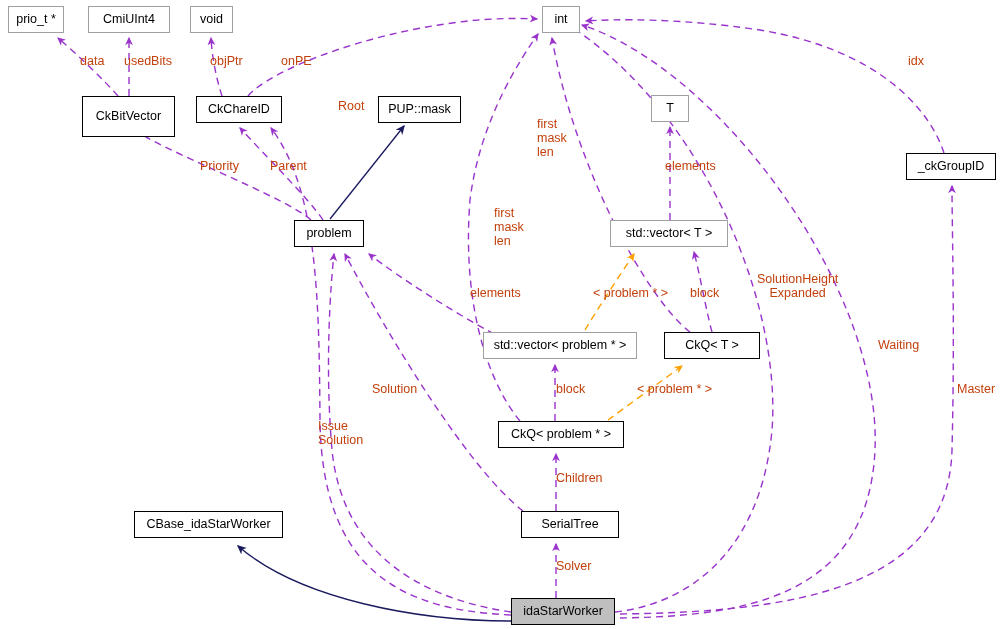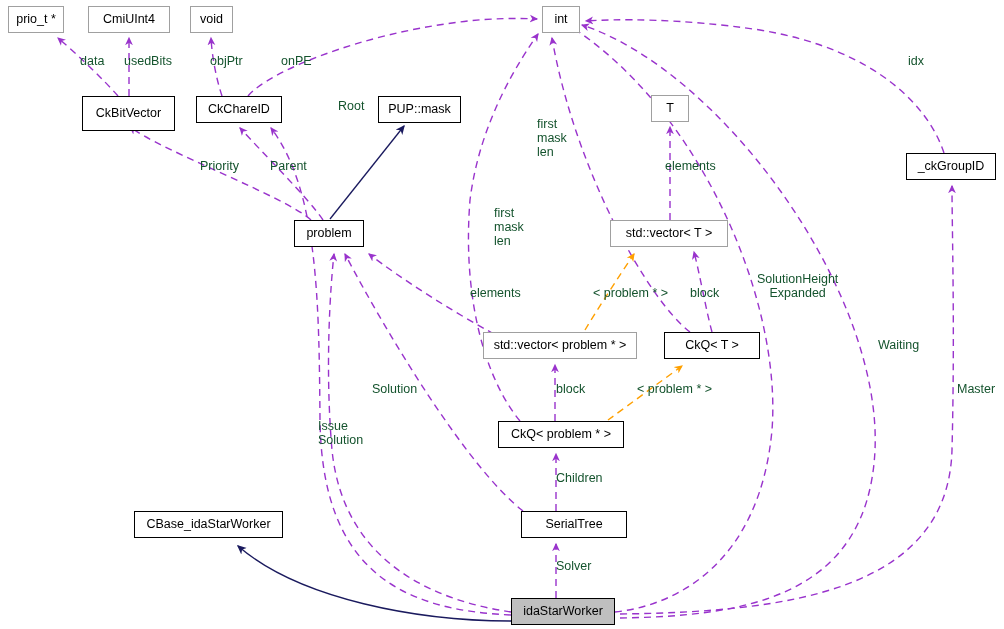--- a/index.html
+++ b/index.html
@@ -20,21 +20,21 @@
     white-space:nowrap;
     background:#ffffff;
     line-height:1;
   }
   .node.plain{border:1px solid #a0a0a0;}
   .node.solid{border:1px solid #000000;}
   .node.highlight{border:1px solid #000000;background:#bfbfbf;}
   .edge-label{
     position:absolute;
     font-size:12.5px;
-    color:#14532d;
+    color:#c2410c;
     white-space:pre;
     line-height:1.12;
     background:transparent;
   }
   .edge-label.ctr{text-align:center;}
 </style>
 </head>
 <body>
 
 <div id="canvas">
@@ -109,32 +109,32 @@
       <path d="M330,219 L404,126"></path>
 
       <path d="M511,621 C420,621 300,600 238,546"></path>
     </g>
   </svg>
 
   <div class="node plain" style="left:8px;top:6px;width:56px;height:27px;">prio_t *</div>
   <div class="node plain" style="left:88px;top:6px;width:82px;height:27px;">CmiUInt4</div>
   <div class="node plain" style="left:190px;top:6px;width:43px;height:27px;">void</div>
   <div class="node plain" style="left:542px;top:6px;width:38px;height:27px;">int</div>
-  <div class="node solid" style="left:82px;top:96px;width:93px;height:35px;">CkBitVector</div>
+  <div class="node solid" style="left:82px;top:96px;width:93px;height:41px;">CkBitVector</div>
   <div class="node solid" style="left:196px;top:96px;width:86px;height:27px;">CkChareID</div>
   <div class="node solid" style="left:378px;top:96px;width:83px;height:27px;">PUP::mask</div>
   <div class="node plain" style="left:651px;top:95px;width:38px;height:27px;">T</div>
   <div class="node solid" style="left:906px;top:153px;width:90px;height:27px;">_ckGroupID</div>
   <div class="node solid" style="left:294px;top:220px;width:70px;height:27px;">problem</div>
   <div class="node plain" style="left:610px;top:220px;width:118px;height:27px;">std::vector&lt; T &gt;</div>
   <div class="node plain" style="left:483px;top:332px;width:154px;height:27px;">std::vector&lt; problem * &gt;</div>
   <div class="node solid" style="left:664px;top:332px;width:96px;height:27px;">CkQ&lt; T &gt;</div>
   <div class="node solid" style="left:498px;top:421px;width:126px;height:27px;">CkQ&lt; problem * &gt;</div>
   <div class="node solid" style="left:134px;top:511px;width:149px;height:27px;">CBase_idaStarWorker</div>
-  <div class="node solid" style="left:521px;top:511px;width:106px;height:27px;">SerialTree</div>
+  <div class="node solid" style="left:521px;top:511px;width:98px;height:27px;">SerialTree</div>
   <div class="node highlight" style="left:511px;top:598px;width:104px;height:27px;">idaStarWorker</div>
 
   <div class="edge-label" style="left:80px;top:54px;">data</div>
   <div class="edge-label" style="left:124px;top:54px;">usedBits</div>
   <div class="edge-label" style="left:210px;top:54px;text-align:right;">objPtr</div>
   <div class="edge-label" style="left:281px;top:54px;">onPE</div>
   <div class="edge-label" style="left:908px;top:54px;">idx</div>
   <div class="edge-label" style="left:338px;top:99px;">Root</div>
   <div class="edge-label" style="left:200px;top:159px;">Priority</div>
   <div class="edge-label" style="left:270px;top:159px;">Parent</div>

